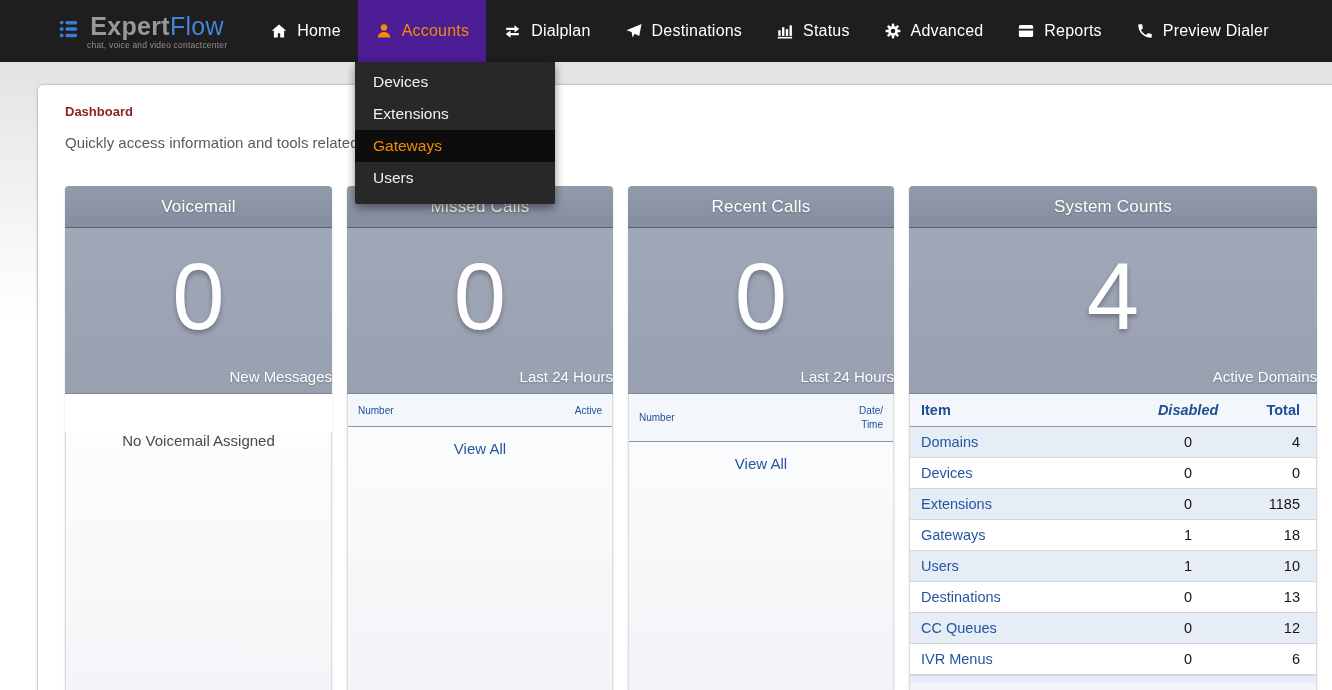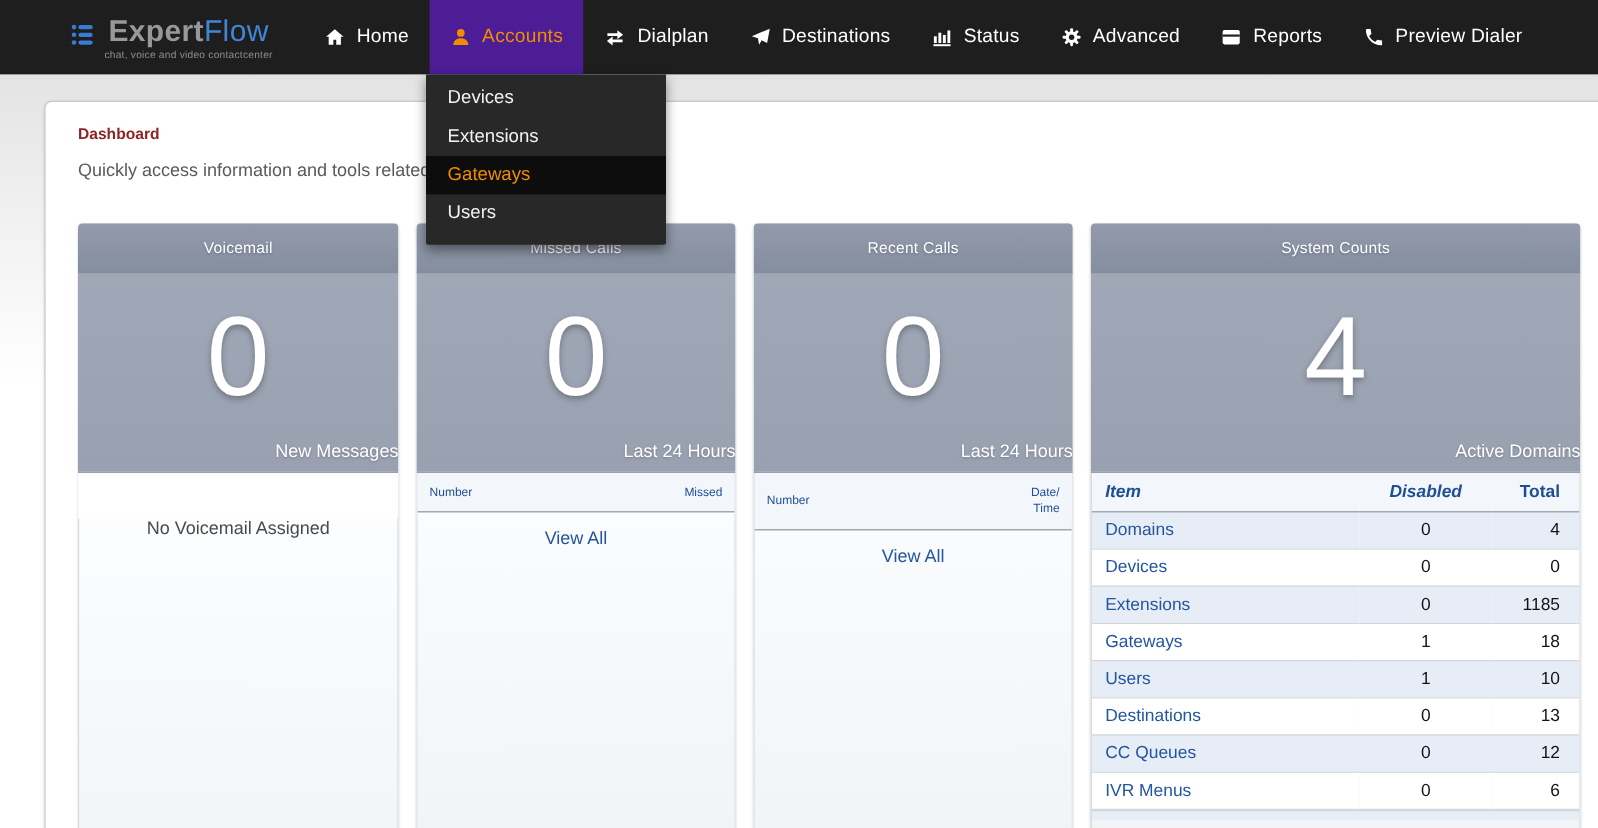--- a/index.html
+++ b/index.html
@@ -70,21 +70,21 @@
   }
   .panel-voicemail   { left:27px;  width:267px; }
   .panel-missed      { left:309px; width:266px; }
   .panel-recent      { left:590px; width:266px; }
   .panel-system      { left:871px; width:408px; }
 
   .panel-header {
     height:42px; display:flex; align-items:center; justify-content:center;
     background:linear-gradient(180deg,#929aab 0%,#858e9f 100%);
     border-bottom:1px solid #59616f;
-    color:#fff; font-size:13px; letter-spacing:.2px;
+    color:#fff; font-size:17px; letter-spacing:.2px;
     text-shadow:0 1px 2px rgba(0,0,0,.25);
   }
   .panel-stat {
     height:166px; position:relative;
     background:linear-gradient(180deg,#a0a8b7 0%,#99a1b1 100%);
     border-bottom:1px solid #7f8899;
     display:flex; align-items:center; justify-content:center;
   }
   .stat-value {
     color:#fff; font-size:94px; line-height:1; padding-bottom:28px;
@@ -115,21 +115,21 @@
     color:#2456a0; font-size:15px; text-decoration:none; cursor:pointer;
   }
 
   
   .sys-table { width:100%; border-collapse:collapse; font-size:14.5px; table-layout:fixed; }
   .sys-table col.c1 { width:55%; } .sys-table col.c2 { width:27%; } .sys-table col.c3 { width:18%; }
   .sys-table th {
     height:32px; background:#f3f7fb; color:#1f4e94; font-weight:bold;
     border-bottom:1px solid #939aa3;
   }
-  .sys-table th:nth-child(1) { text-align:left; padding-left:11px;font-style:italic; }
+  .sys-table th:nth-child(1) { text-align:left; padding-left:11px; }
   .sys-table th:nth-child(2) { text-align:center;font-style:italic; }
   .sys-table th:nth-child(3) { text-align:right; padding-right:16px; }
   .sys-table td { height:31px; border-bottom:1px solid #d3d7dd; color:#141414; }
   .sys-table td:nth-child(1) { text-align:left; padding-left:11px; color:#2456a0; cursor:pointer; }
   .sys-table td:nth-child(2) { text-align:center; }
   .sys-table td:nth-child(3) { text-align:right; padding-right:16px; }
   .sys-table tbody tr:nth-child(odd) td { background:#e7edf6; }
   .sys-table tbody tr:nth-child(even) td { background:#ffffff; }
   .partial-row { height:8px; background:#e7edf6; border-top:1px solid #d3d7dd; }
 </style>
@@ -260,21 +260,21 @@
 
   <div class="panel panel-missed">
     <div class="panel-header">Missed Calls</div>
     <div class="panel-stat">
       <div class="stat-value">0</div>
       <div class="stat-caption">Last 24 Hours</div>
     </div>
     <div class="panel-content">
       <div class="mini-head single">
         <span>Number</span>
-        <span>Missed</span>
+        <span>Active</span>
       </div>
       <a class="view-all">View All</a>
     </div>
   </div>
 
   <div class="panel panel-recent">
     <div class="panel-header">Recent Calls</div>
     <div class="panel-stat">
       <div class="stat-value">0</div>
       <div class="stat-caption">Last 24 Hours</div>

